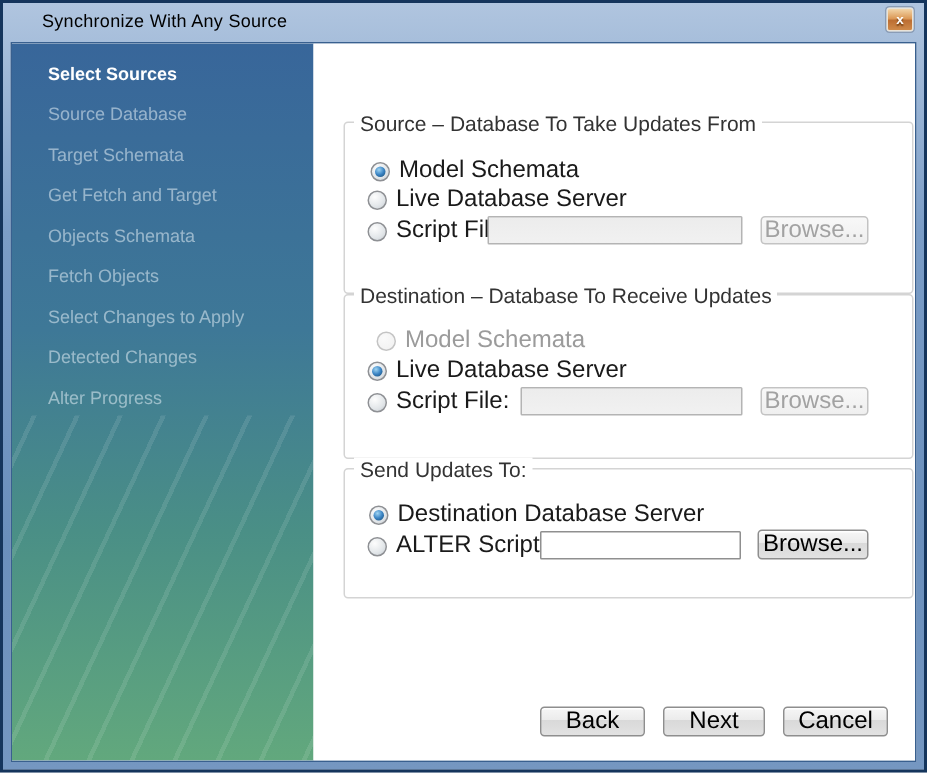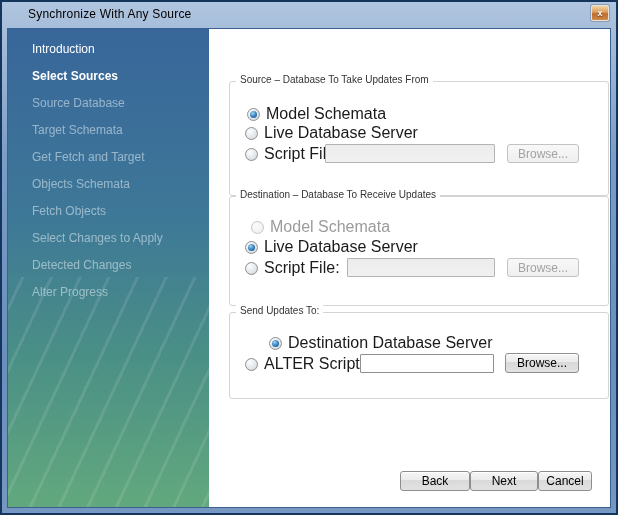--- a/index.html
+++ b/index.html
@@ -54,21 +54,21 @@
   .heading{ font-size:13px; font-weight:bold; color:#1f3d99; }
 
   .groupbox{
     position:relative; width:380px; border:1px solid #d4d4d4; border-radius:3px;
   }
   .g1{ margin-top:39px; height:115px; }
   .g2{ height:110px; }
   .g3{ margin-top:6px; height:87px; }
   .group-title{
     position:absolute; top:-8px; left:6px; padding:0 4px; background:#fff;
-    font-size:10px; color:#333; white-space:nowrap;
+    font-size:14px; color:#333; white-space:nowrap;
   }
   .row{ position:absolute; display:flex; align-items:center; height:14px; }
   .radio{
     position:relative; width:13px; height:13px; border-radius:50%;
     border:1px solid #8e9094; flex:0 0 13px;
     background:radial-gradient(circle at 35% 30%,#fdfdfd,#e2e6e9 60%,#c6ccd2);
   }
   .radio.selected::after{
     content:""; position:absolute; inset:2px; border-radius:50%;
     background:radial-gradient(circle at 38% 32%,#9fd4f2 0%,#3a84c4 50%,#17476e 100%);
@@ -79,52 +79,51 @@
   .rlabel.disabled{ color:#9b9b9b; }
 
   .tfield{
     position:absolute; height:19px; border:1px solid #b4b4b4; border-radius:1px;
     background:linear-gradient(#ececec,#f1f1f1); font-size:12px; padding:0 4px;
     font-family:"Liberation Sans","DejaVu Sans",sans-serif;
   }
   .tfield.enabled{ border-color:#8f8f8f; background:#fff; }
 
   .btn{
-    border:1px solid #8e8e8e; border-radius:3px; font-size:12px; color:#000;
+    border:1px solid #8e8e8e; border-radius:3px; font-size:16px; color:#000;
     background:linear-gradient(#f6f6f6,#ebebeb 45%,#d9d9d9 46%,#e2e2e2);
     font-family:"Liberation Sans","DejaVu Sans",sans-serif; cursor:pointer;
     box-shadow:inset 0 1px 0 #fff;
   }
   .btn.disabled{
     border-color:#c3c3c3; color:#a2a2a2;
     background:linear-gradient(#f8f8f8,#efefef); box-shadow:none; cursor:default;
   }
   .btn.inbox{ position:absolute; height:19px; }
 
   .footer{
-    position:absolute; right:18px; bottom:16px; display:flex; 
+    position:absolute; right:18px; bottom:16px; display:flex; gap:12px;
   }
   .footer .btn{ height:20px; }
 </style>
 </head>
 <body>
 
 <div class="window">
 
   <div class="titlebar">
     <span class="title">Synchronize With Any Source</span>
     <div class="close-btn">
       <span class="x">x</span>
     </div>
   </div>
 
   <div class="content">
 
     <div class="sidebar">
-      <div class="step done">Introduction</div>
       <div class="step current">Select Sources</div>
       <div class="step">Source Database</div>
       <div class="step">Target Schemata</div>
       <div class="step">Get Fetch and Target</div>
       <div class="step">Objects Schemata</div>
       <div class="step">Fetch Objects</div>
       <div class="step">Select Changes to Apply</div>
       <div class="step">Detected Changes</div>
       <div class="step">Alter Progress</div>
     </div>
@@ -162,33 +161,33 @@
         <div class="row" style="top:64px;left:15px">
           <span class="radio"></span>
           <span class="rlabel">Script File:</span>
         </div>
         <input class="tfield" style="left: 117px; top: 61px; width: 148px;" disabled="" value="">
         <button class="btn inbox disabled" style="left:277px;top:61px;width:72px" disabled="">Browse...</button>
       </div>
 
       <div class="groupbox g3">
         <span class="group-title">Send Updates To:</span>
-        <div class="row" style="top:23px;left:39px">
+        <div class="row" style="top:23px;left:16px">
           <span class="radio selected"></span>
           <span class="rlabel">Destination Database Server</span>
         </div>
         <div class="row" style="top:44px;left:15px">
           <span class="radio"></span>
           <span class="rlabel">ALTER Script File:</span>
         </div>
         <input class="tfield enabled" style="left: 130px; top: 41px; width: 134px;" value="">
         <button class="btn inbox" style="left:275px;top:40px;width:74px;height:20px">Browse...</button>
       </div>
 
       <div class="footer">
         <button class="btn" style="width:70px">Back</button>
         <button class="btn" style="width:68px">Next</button>
-        <button class="btn" style="width:54px">Cancel</button>
+        <button class="btn" style="width:70px">Cancel</button>
       </div>
     </div>
 
   </div>
 </div>
 
 </body></html>

